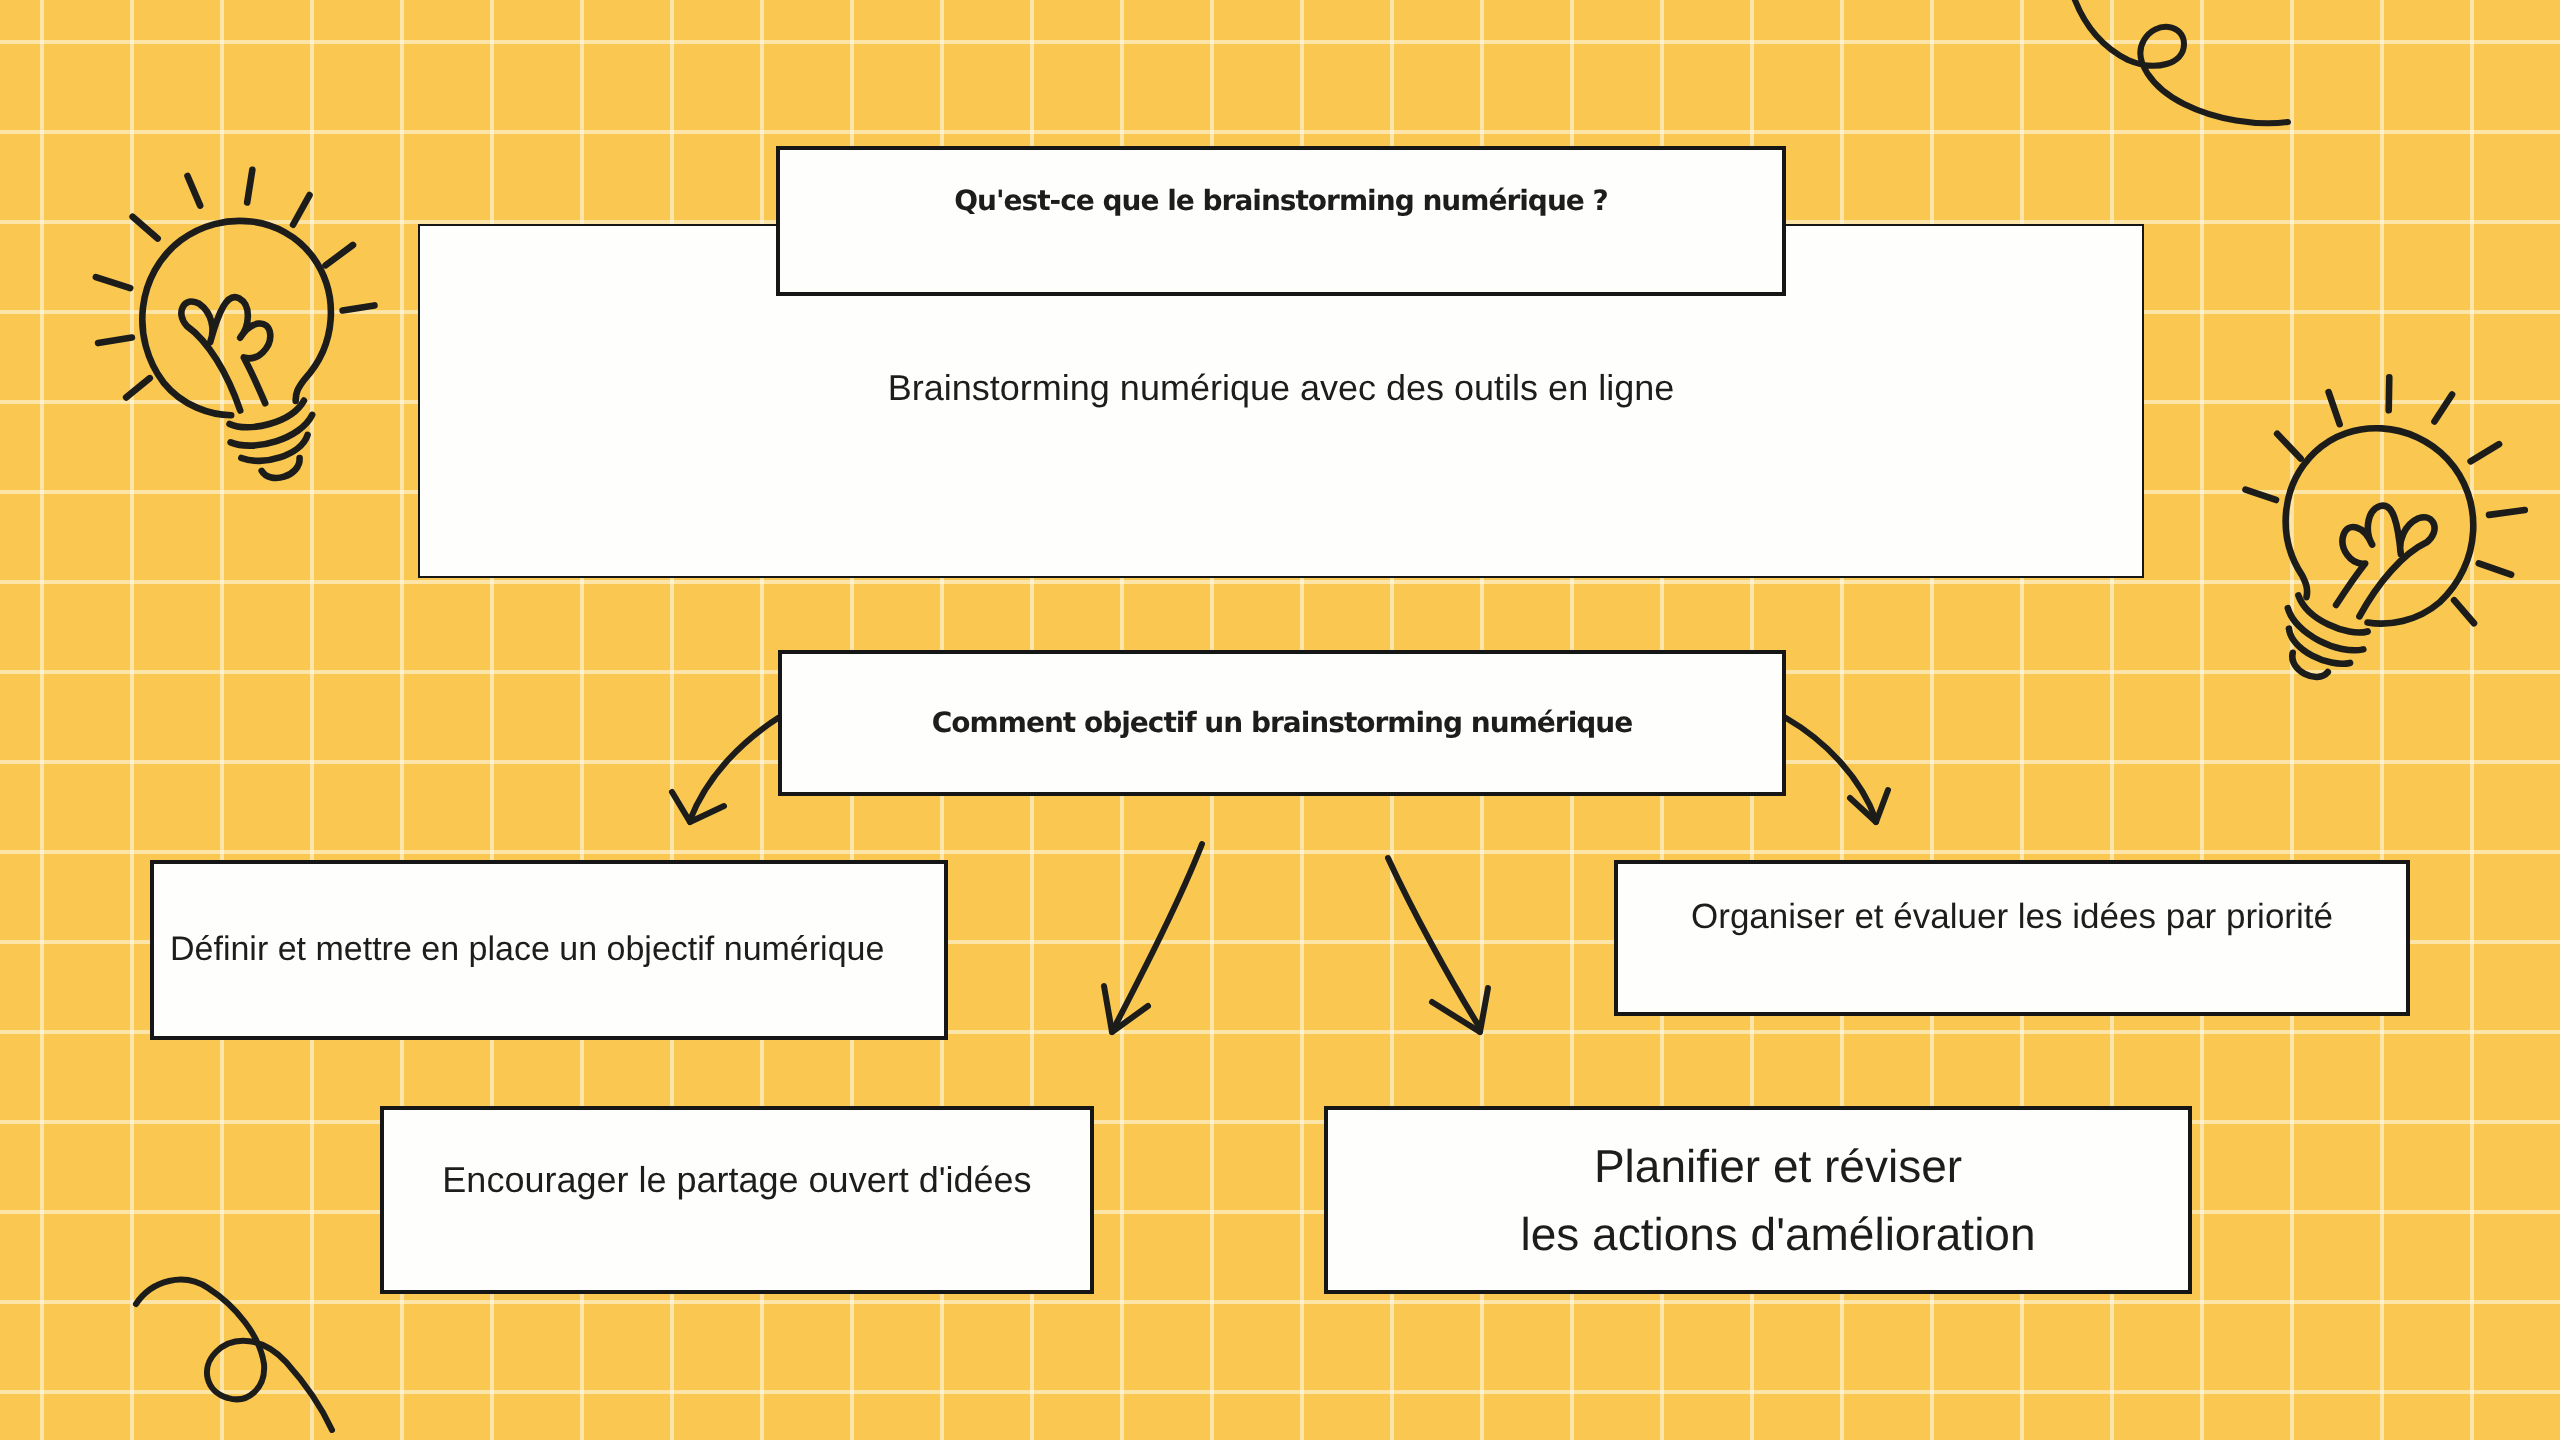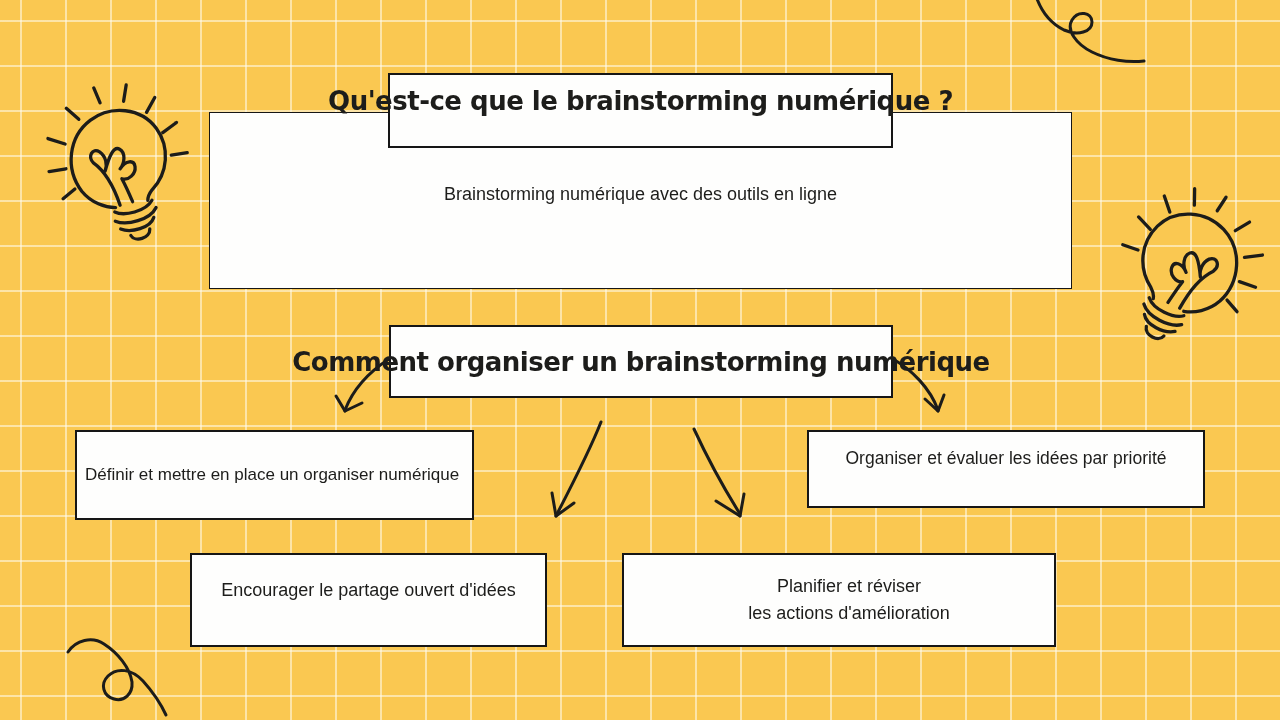--- a/index.html
+++ b/index.html
@@ -31,37 +31,37 @@
     display:flex;
     align-items:center;
     justify-content:center;
     color:#1d1d1b;
     z-index:2;
   }
   .title-box{
     border-width:2.5px;
     font-family:"DejaVu Sans", sans-serif;
     font-weight:700;
-    font-size:26px;
+    font-size:14px;
     letter-spacing:-0.5px;
     white-space:nowrap;
     z-index:3;
   }
   .q-title{ left:388px; top:73px;  width:505px; height:75px; padding-bottom:20px; }
   .s-title{ left:389px; top:325px; width:504px; height:73px; }
   .def-box{
     left:209px; top:112px; width:863px; height:177px;
     border-width:1.5px;
     font-size:18px; padding-bottom:12px;
   }
   .step{ font-size:17.5px; }
   .step-define  { left:75px;  top:430px; width:399px; height:90px; justify-content:flex-start; padding-left:8px; font-size:17px; }
   .step-organize{ left:807px; top:430px; width:398px; height:78px; padding-bottom:22px; }
   .step-share   { left:190px; top:553px; width:357px; height:94px; padding-bottom:20px; font-size:18px; }
-  .step-plan    { left:622px; top:553px; width:434px; height:94px; font-size:18px;padding-left:20px; }
+  .step-plan    { left:662px; top:553px; width:434px; height:94px; font-size:23px;padding-left:20px; }
   .step-plan span{ white-space:pre-line; text-align:center; line-height:1.5; }
   .ink{ stroke:#1c1c1a; stroke-width:3; fill:none; stroke-linecap:round; stroke-linejoin:round; }
   .ink-thick{ stroke-width:3.3; }
 </style>
 </head>
 <body>
 
 <div class="canvas">
   <div class="grid"></div>
 
@@ -135,25 +135,25 @@
 
   <div class="box def-box">
     <span>Brainstorming numérique avec des outils en ligne</span>
   </div>
 
   <div class="box title-box q-title">
     <span>Qu'est-ce que le brainstorming numérique ?</span>
   </div>
 
   <div class="box title-box s-title">
-    <span>Comment organiser un brainstorming numérique</span>
+    <span>Comment objectif un brainstorming numérique</span>
   </div>
 
   <div class="box step step-define">
-    <span>Définir et mettre en place un organiser numérique</span>
+    <span>Définir et mettre en place un objectif numérique</span>
   </div>
 
   <div class="box step step-organize">
     <span>Organiser et évaluer les idées par priorité</span>
   </div>
 
   <div class="box step step-share">
     <span>Encourager le partage ouvert d'idées</span>
   </div>
 

